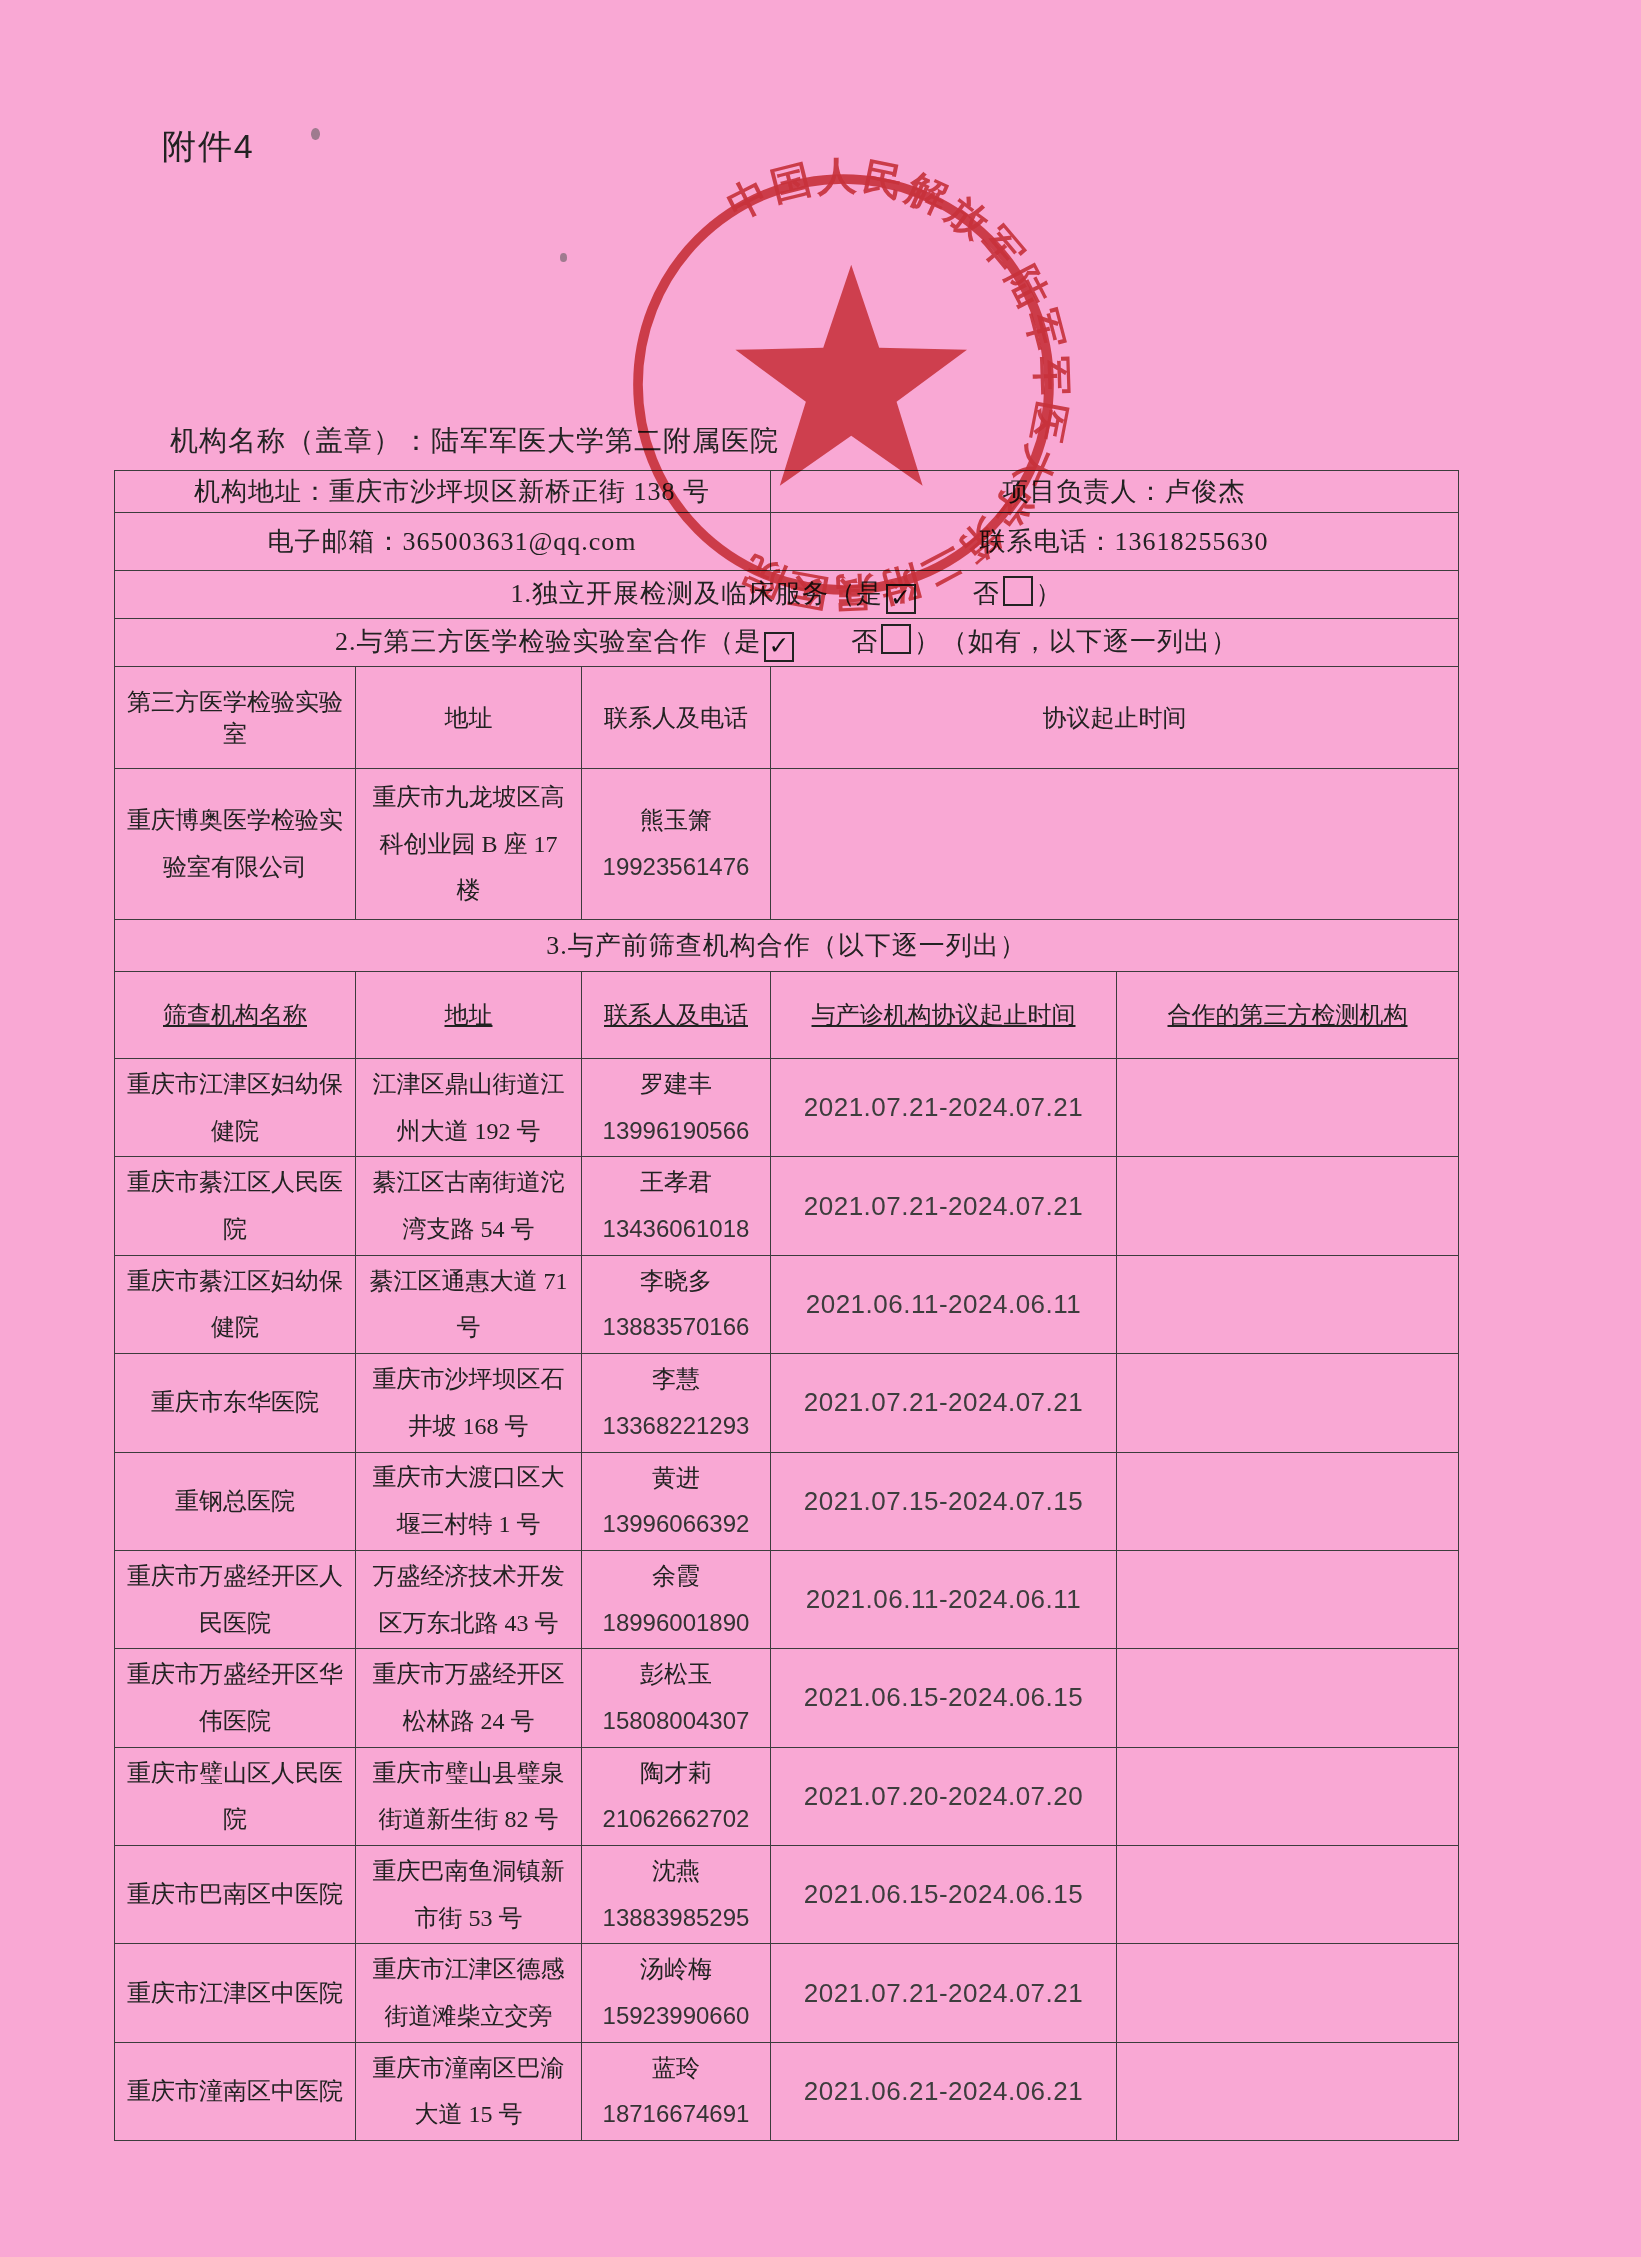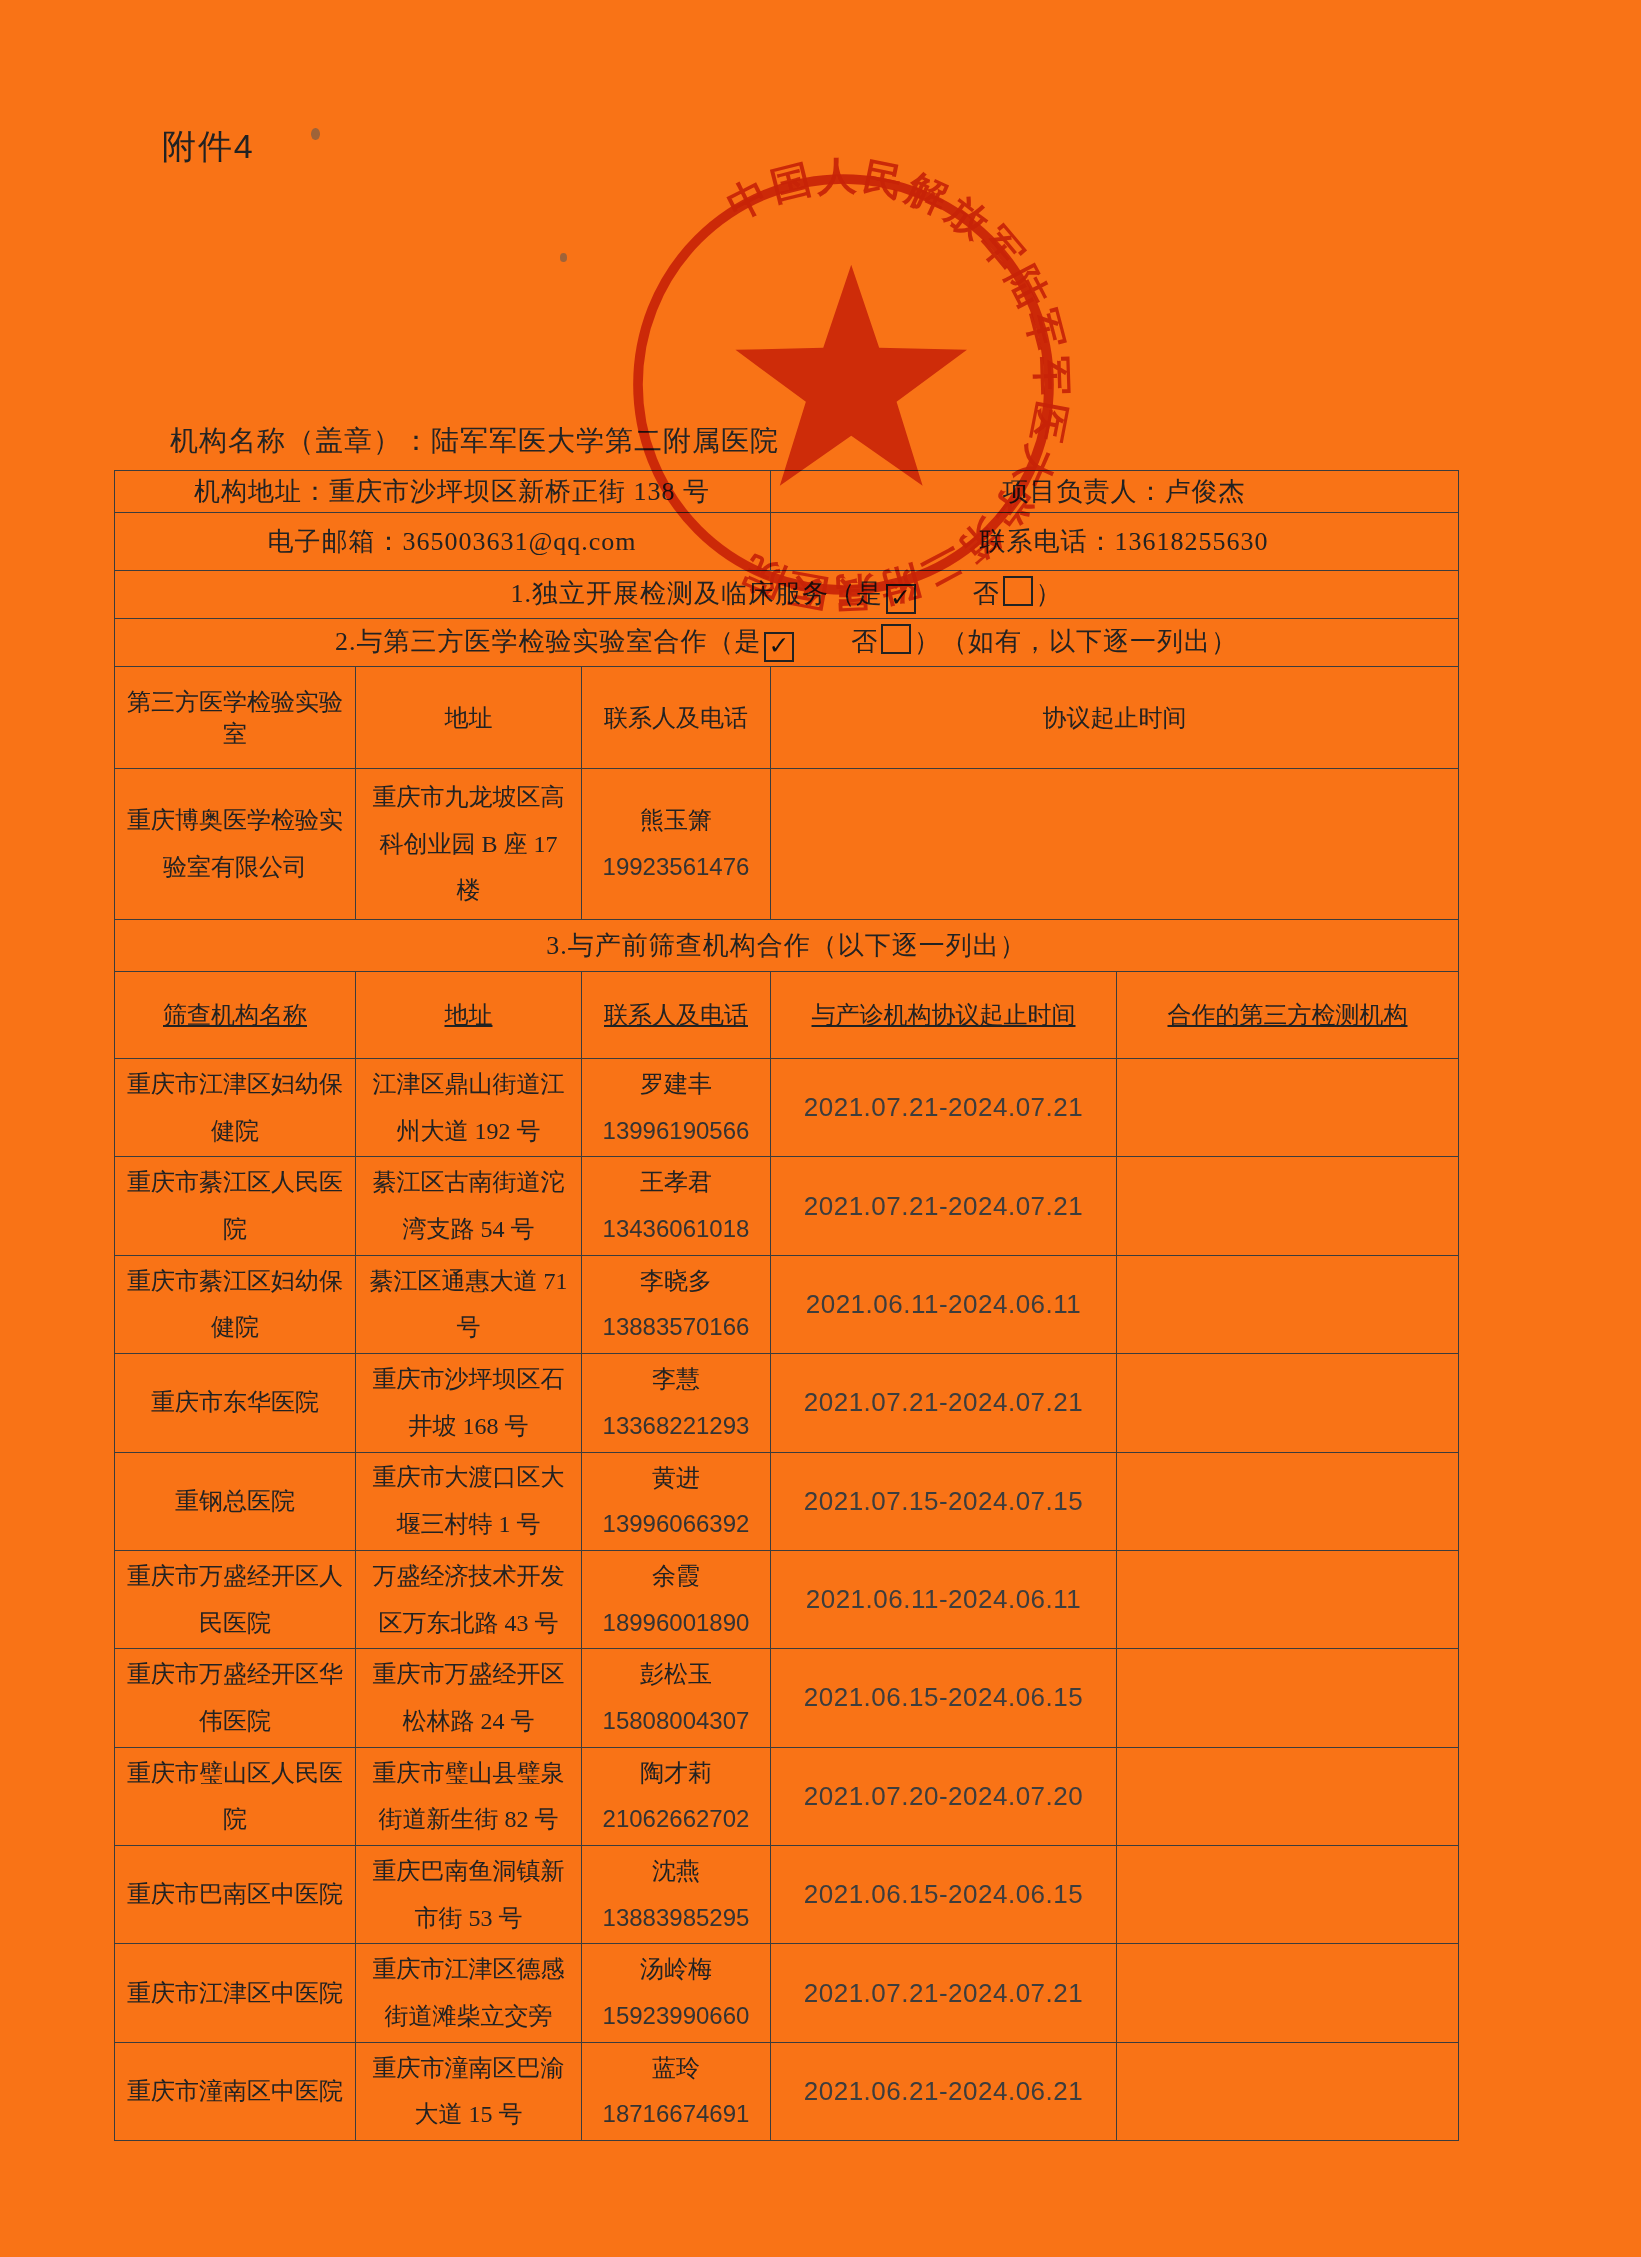--- a/index.html
+++ b/index.html
@@ -1,20 +1,20 @@
 <!DOCTYPE html>
 <html><head>
 <meta charset="utf-8">
 <style>
   html,body{margin:0;padding:0;background:#e8e8e6;}
   .page{
     position:relative;
     width:1641px;height:2257px;
     margin:0 auto;
-    background:#f97316;
+    background:#f9a8d4;
     font-family:"Liberation Serif","DejaVu Serif",serif;
     color:#1e1e1e;
     overflow:hidden;
   }
   .attachment{
     position:absolute;left:162px;top:124px;
     font-family:"Liberation Sans","DejaVu Sans",sans-serif;
     font-size:34px;letter-spacing:1.9px;color:#222;
   }
   .title-wrap{

